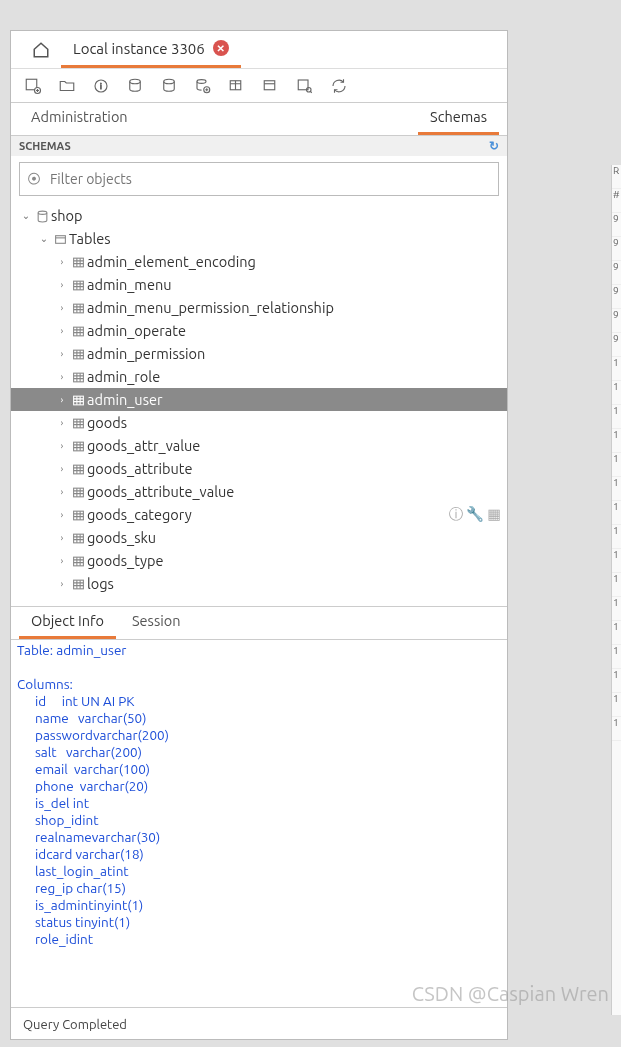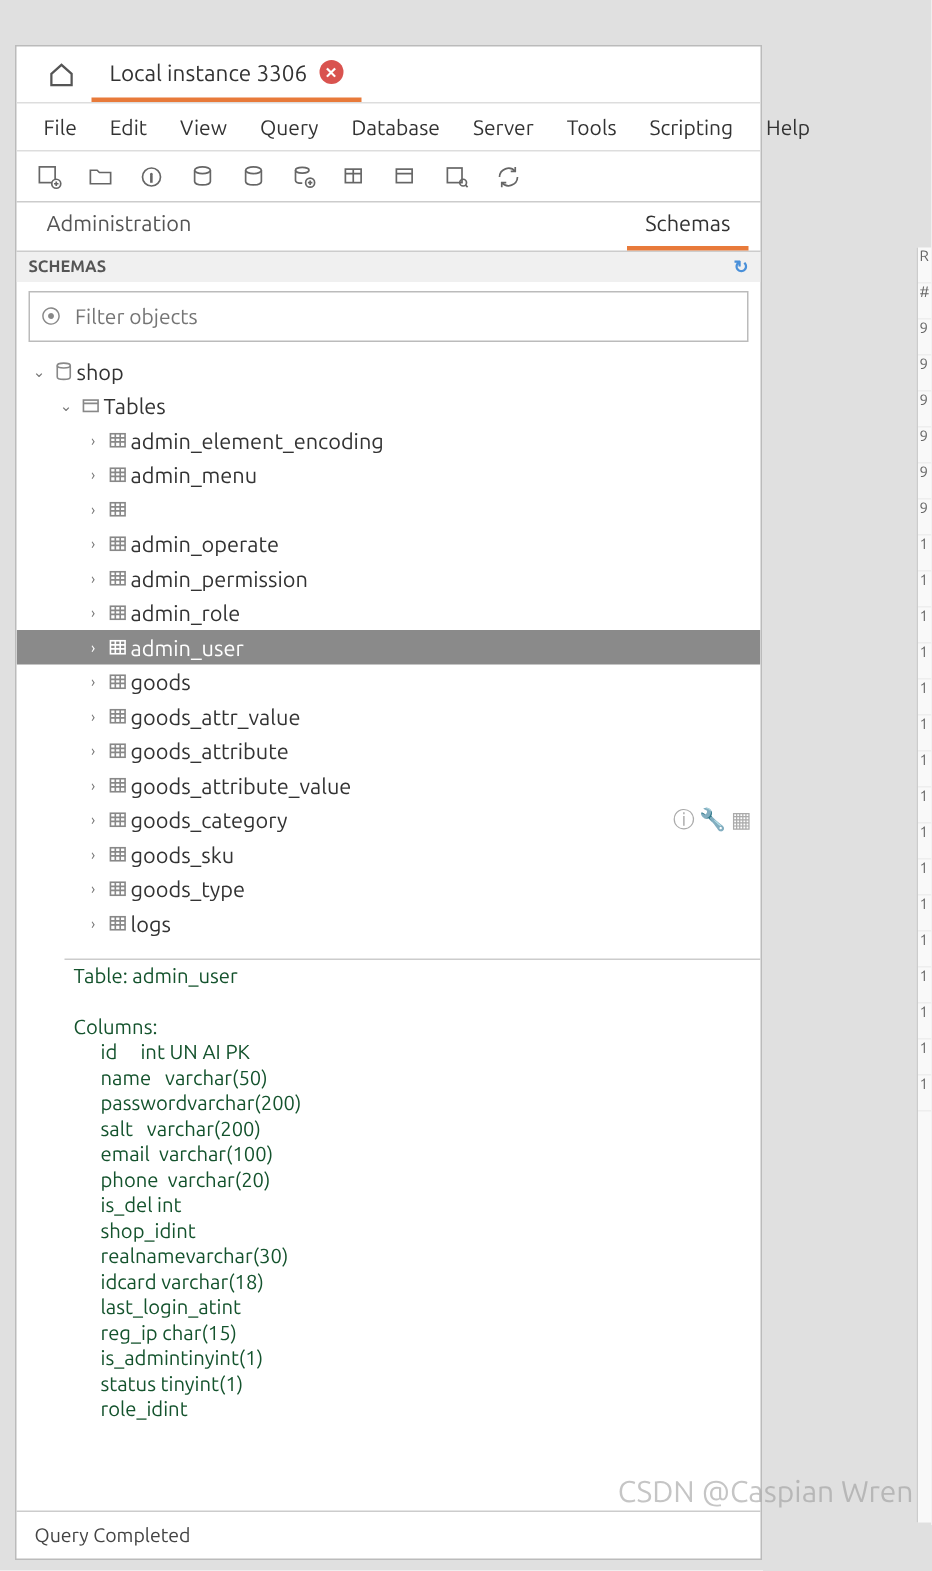--- a/index.html
+++ b/index.html
@@ -28,21 +28,21 @@
 .tree-row .ticon { width: 18px; text-align: center; color: #888; font-size: 12px; }
 .tree-row.selected { background: #8a8a8a; color: #fff; }
 .tree-row.selected .arrow, .tree-row.selected .ticon { color: #fff; }
 .indent-1 { padding-left: 8px; }
 .indent-2 { padding-left: 26px; }
 .indent-3 { padding-left: 44px; }
 .row-flex { display: flex; align-items: center; width: 100%; }
 .row-actions { margin-left: auto; padding-right: 6px; color: #aaa; display: none; gap: 3px; }
 .tree-row.hover-actions .row-actions { display: flex; }
 .info-tabs { height: 33px; display: flex; align-items: flex-end; padding: 0 8px; border-top: 1px solid #ccc; gap: 4px; }
-.info-panel { height: 320px; border-top: 1px solid #ccc; overflow-y: hidden; padding: 2px 6px; font-size: 13.5px; line-height: 17px; color: #14532d; margin-left: 32px; }
+.info-panel { height: 320px; border-top: 1px solid #ccc; overflow-y: hidden; padding: 2px 6px; font-size: 13.5px; line-height: 17px; color: #1d4ed8; }
 .info-panel .col-row { padding-left: 18px; white-space: pre; }
 .status-bar { height: 32px; border-top: 1px solid #ccc; display: flex; align-items: center; padding: 0 12px; font-size: 13px; color: #444; margin-top: 48px; }
 .watermark { position: absolute; right: 12px; bottom: 42px; color: rgba(150,150,150,0.55); font-size: 20px; pointer-events: none; }
 .right-sliver { position: absolute; top: 165px; right: 0; width: 10px; height: 850px; background: #f9f9f9; border-left: 1px solid #ccc; font-size: 10px; color: #666; overflow: hidden; }
 .right-sliver div { height: 24px; padding-left: 1px; border-bottom: 1px solid #eee; }
 svg { display: inline-block; vertical-align: middle; }
 </style>
 </head>
 <body>
 
@@ -53,31 +53,20 @@
       <svg width="20" height="18" viewBox="0 0 24 24" fill="none" stroke="#555" stroke-width="2">
           <path d="M3 11 L12 3 L21 11 V21 H3 Z"></path>
         </svg>
     </div>
     <div class="conn-tab">
       <span>Local instance 3306</span>
       <span class="close-x">✕</span>
     </div>
   </div>
 
-  <div class="menubar">
-    <span>File</span>
-    <span>Edit</span>
-    <span>View</span>
-    <span>Query</span>
-    <span>Database</span>
-    <span>Server</span>
-    <span>Tools</span>
-    <span>Scripting</span>
-    <span>Help</span>
-  </div>
 
   <div class="toolbar">
     <span>
         <svg width="18" height="18" viewBox="0 0 24 24" fill="none" stroke="#666" stroke-width="1.5">
           <rect x="3" y="3" width="14" height="14"></rect>
           <circle cx="18" cy="18" r="4" fill="#fff"></circle>
           <path d="M18 16v4M16 18h4"></path>
         </svg>
       </span>
     <span>
@@ -195,20 +184,21 @@
             <span>admin_menu</span>
           </div>
         </div>
         <div class="tree-row indent-3">
           <div class="row-flex">
             <span class="arrow">›</span>
             <span class="ticon"><svg width="13" height="13" viewBox="0 0 24 24" fill="none" stroke="currentColor" stroke-width="2">
                 <rect x="3" y="4" width="18" height="16"></rect>
                 <path d="M3 9h18M3 14h18M9 4v16M15 4v16"></path>
               </svg></span>
+            <span>admin_menu_permission_relationship</span>
           </div>
         </div>
         <div class="tree-row indent-3">
           <div class="row-flex">
             <span class="arrow">›</span>
             <span class="ticon"><svg width="13" height="13" viewBox="0 0 24 24" fill="none" stroke="currentColor" stroke-width="2">
                 <rect x="3" y="4" width="18" height="16"></rect>
                 <path d="M3 9h18M3 14h18M9 4v16M15 4v16"></path>
               </svg></span>
             <span>admin_operate</span>
@@ -324,20 +314,24 @@
             <span class="arrow">›</span>
             <span class="ticon"><svg width="13" height="13" viewBox="0 0 24 24" fill="none" stroke="currentColor" stroke-width="2">
                 <rect x="3" y="4" width="18" height="16"></rect>
                 <path d="M3 9h18M3 14h18M9 4v16M15 4v16"></path>
               </svg></span>
             <span>logs</span>
           </div>
         </div>
       </div>
 
+    <div class="info-tabs">
+      <div class="nav-tab active">Object Info</div>
+      <div class="nav-tab">Session</div>
+    </div>
     <div class="info-panel" id="info-panel"><div>Table: admin_user</div><br><div>Columns:</div><div class="col-row">id     int UN AI PK</div><div class="col-row">name   varchar(50)</div><div class="col-row">passwordvarchar(200)</div><div class="col-row">salt   varchar(200)</div><div class="col-row">email  varchar(100)</div><div class="col-row">phone  varchar(20)</div><div class="col-row">is_del int</div><div class="col-row">shop_idint</div><div class="col-row">realnamevarchar(30)</div><div class="col-row">idcard varchar(18)</div><div class="col-row">last_login_atint</div><div class="col-row">reg_ip char(15)</div><div class="col-row">is_admintinyint(1)</div><div class="col-row">status tinyint(1)</div><div class="col-row">role_idint</div></div>
   </div>
 
   <div class="status-bar">
     <span>Query Completed</span>
   </div>
 </div>
 
 <div class="watermark">CSDN @Caspian Wren</div>
 

